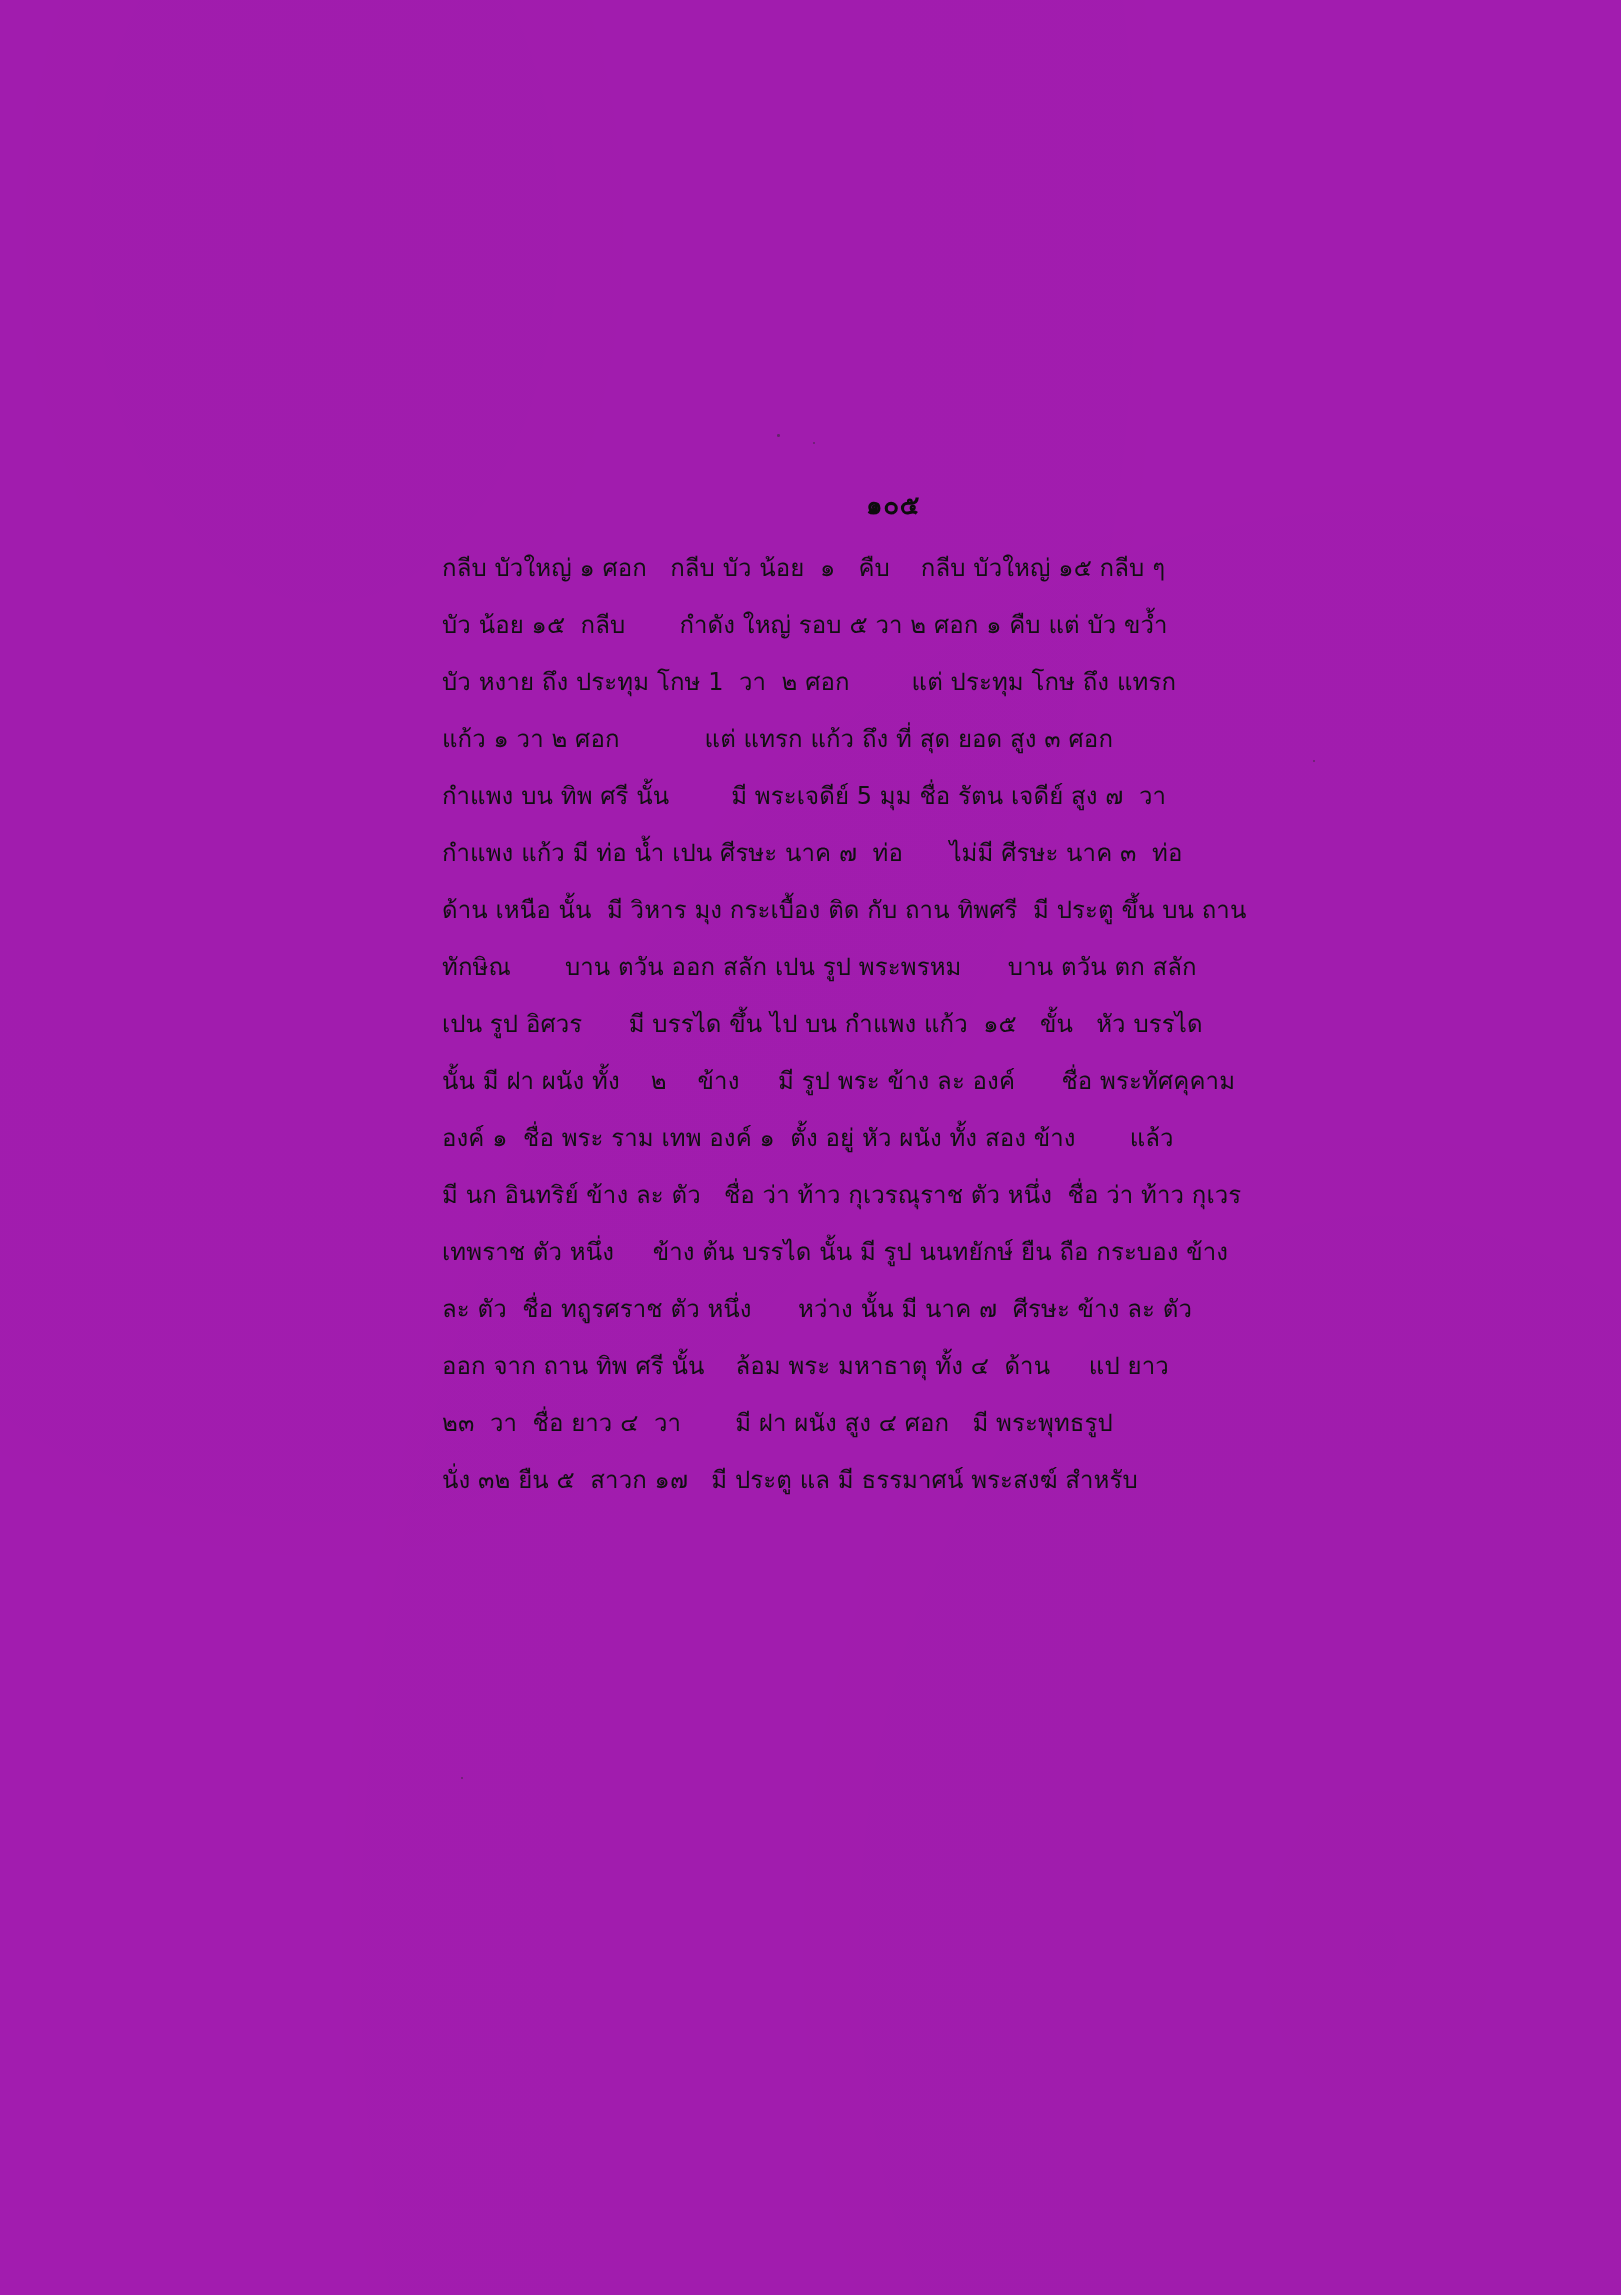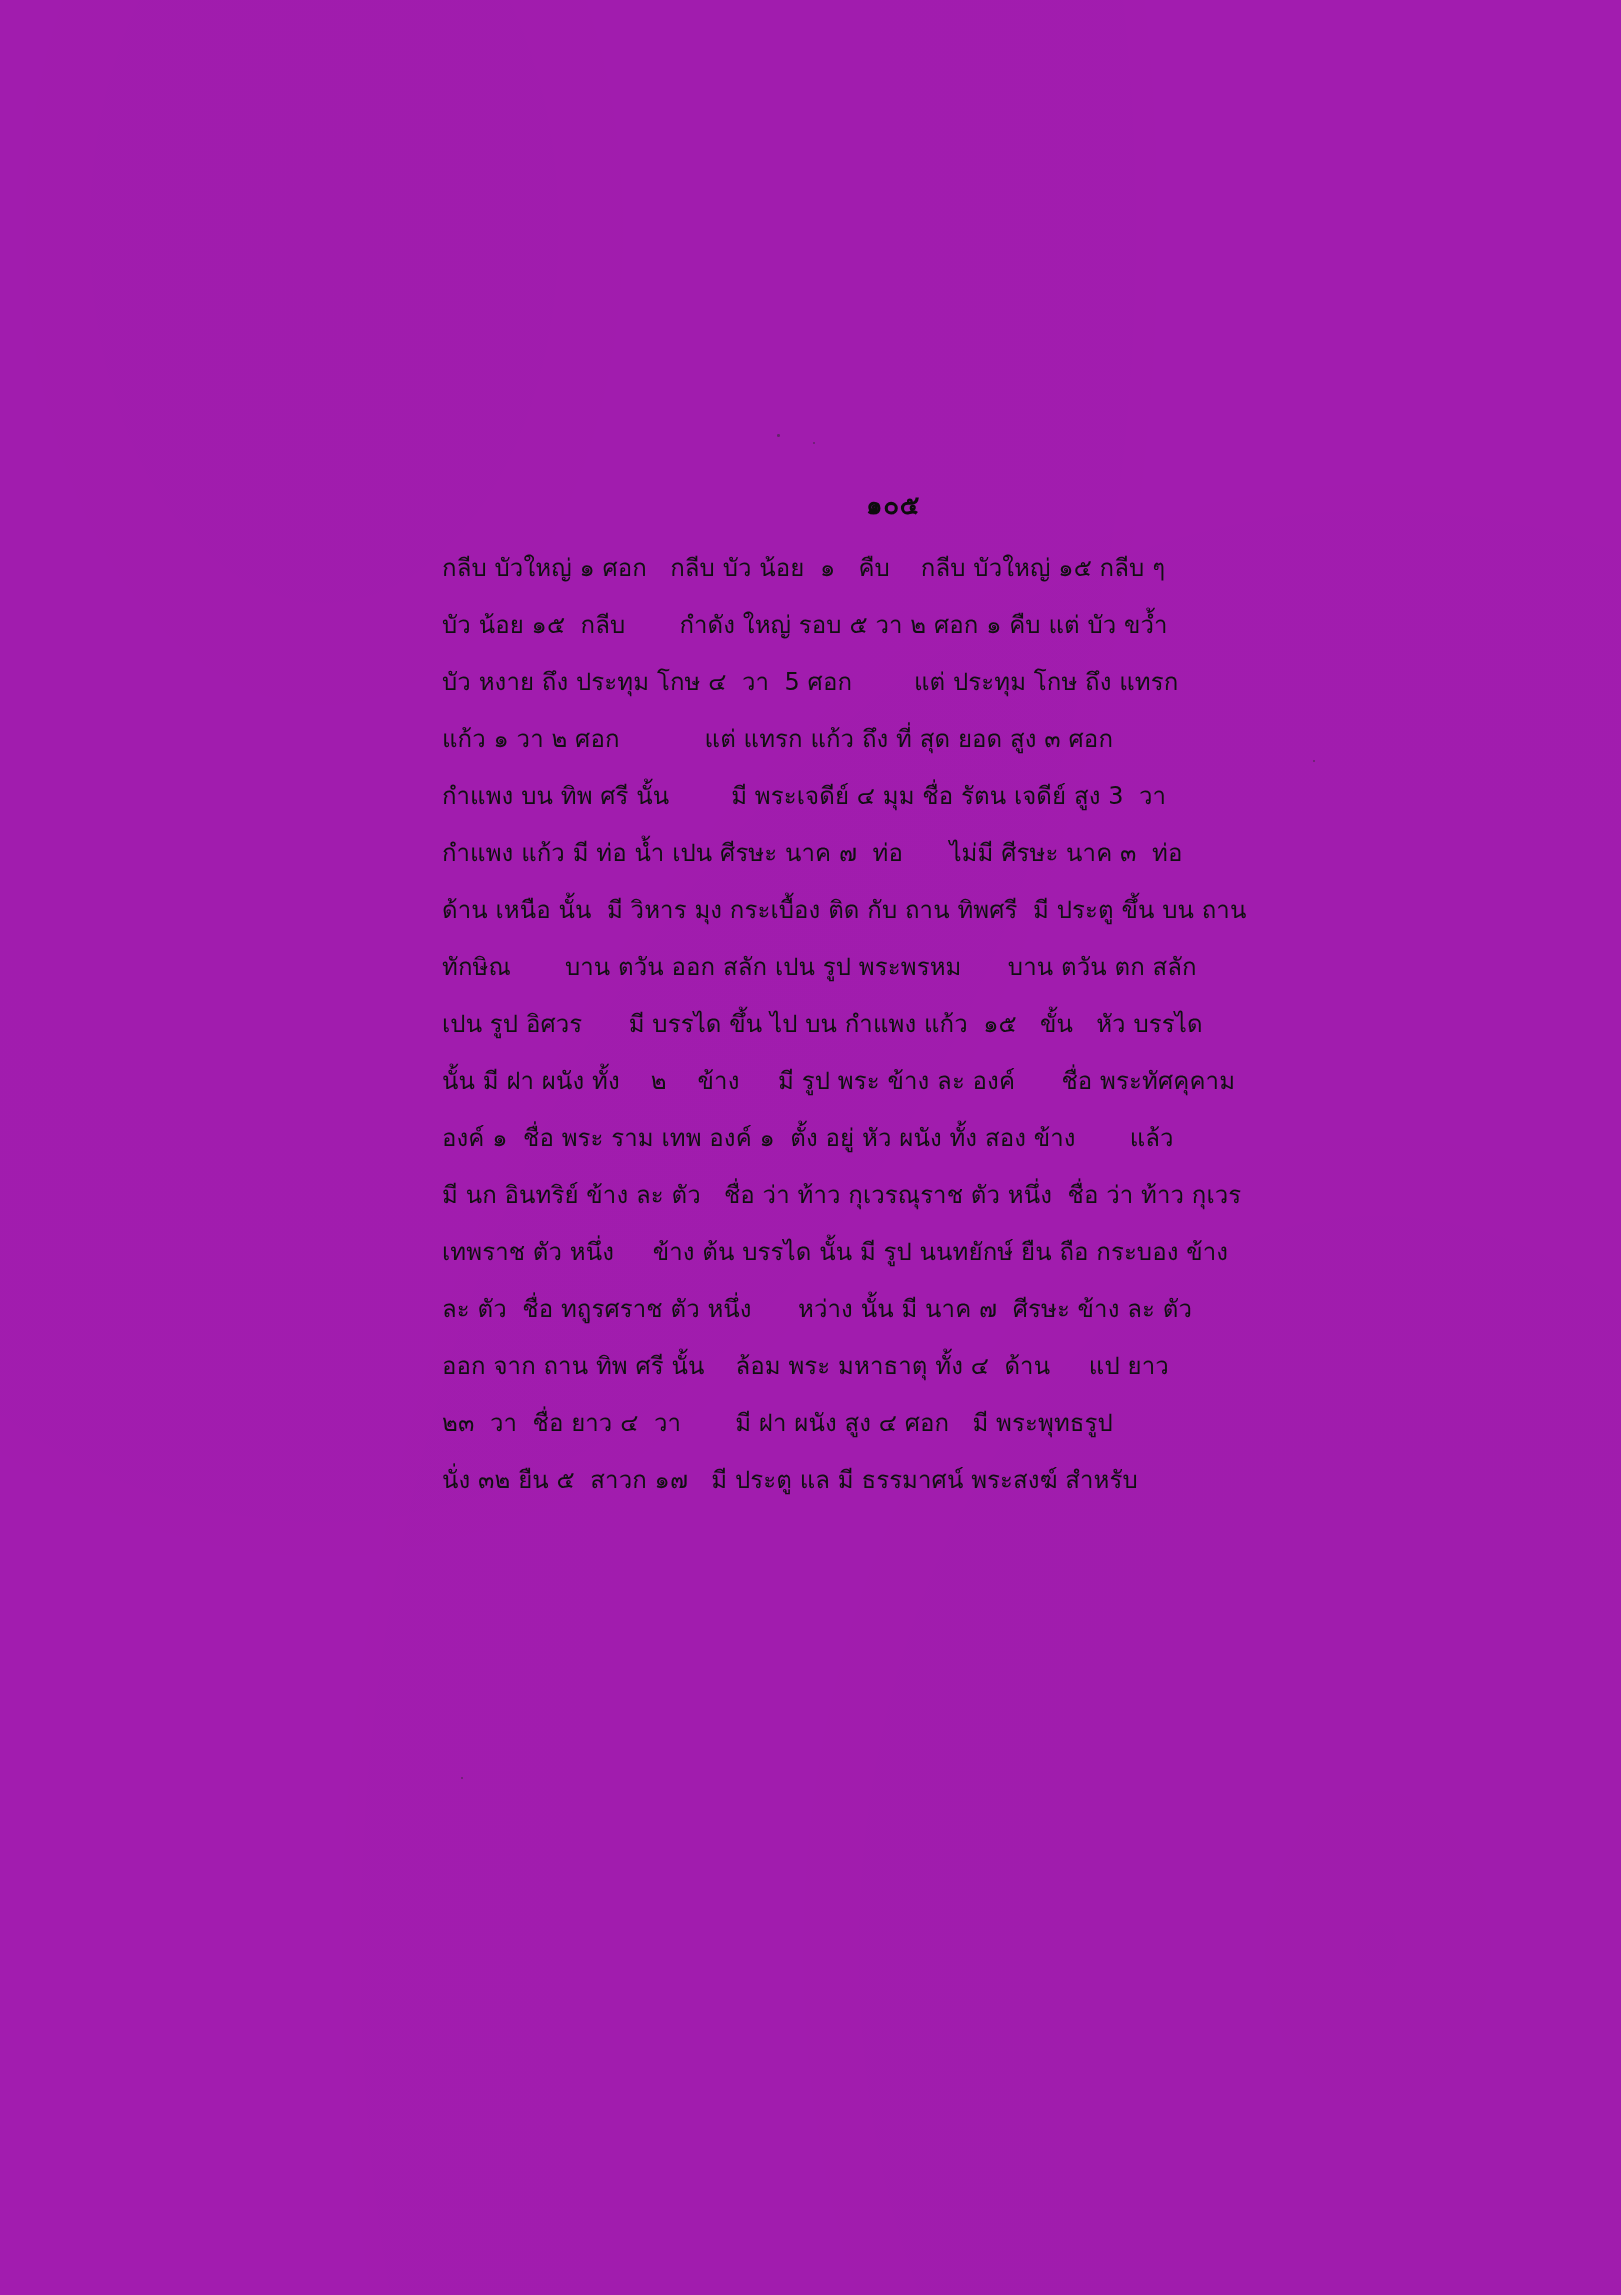--- a/index.html
+++ b/index.html
@@ -65,23 +65,23 @@
 <body>
 
 <div class="page">
   <div class="scan-noise"></div>
 
   <div class="folio">๑๐๕</div>
 
   <div class="body-lines">
     <div class="line">กลีบ บัวใหญ่ ๑ ศอก   กลีบ บัว น้อย  ๑   คืบ    กลีบ บัวใหญ่ ๑๕ กลีบ ๆ</div>
     <div class="line">บัว น้อย ๑๕  กลีบ       กำดัง ใหญ่ รอบ ๕ วา ๒ ศอก ๑ คืบ แต่ บัว ขว้ำ</div>
-    <div class="line">บัว หงาย ถึง ประทุม โกษ ๔  วา  5 ศอก        แต่ ประทุม โกษ ถึง แทรก</div>
+    <div class="line">บัว หงาย ถึง ประทุม โกษ 1  วา  ๒ ศอก        แต่ ประทุม โกษ ถึง แทรก</div>
     <div class="line">แก้ว ๑ วา ๒ ศอก           แต่ แทรก แก้ว ถึง ที่ สุด ยอด สูง ๓ ศอก</div>
-    <div class="line">กำแพง บน ทิพ ศรี นั้น        มี พระเจดีย์ ๔ มุม ชื่อ รัตน เจดีย์ สูง 3  วา</div>
+    <div class="line">กำแพง บน ทิพ ศรี นั้น        มี พระเจดีย์ 5 มุม ชื่อ รัตน เจดีย์ สูง ๗  วา</div>
     <div class="line">กำแพง แก้ว มี ท่อ น้ำ เปน ศีรษะ นาค ๗  ท่อ      ไม่มี ศีรษะ นาค ๓  ท่อ</div>
     <div class="line">ด้าน เหนือ นั้น  มี วิหาร มุง กระเบื้อง ติด กับ ถาน ทิพศรี  มี ประตู ขึ้น บน ถาน</div>
     <div class="line">ทักษิณ       บาน ตวัน ออก สลัก เปน รูป พระพรหม      บาน ตวัน ตก สลัก</div>
     <div class="line">เปน รูป อิศวร      มี บรรได ขึ้น ไป บน กำแพง แก้ว  ๑๕   ขั้น   หัว บรรได</div>
     <div class="line">นั้น มี ฝา ผนัง ทั้ง    ๒    ข้าง     มี รูป พระ ข้าง ละ องค์      ชื่อ พระทัศคุคาม</div>
     <div class="line">องค์ ๑  ชื่อ พระ ราม เทพ องค์ ๑  ตั้ง อยู่ หัว ผนัง ทั้ง สอง ข้าง       แล้ว</div>
     <div class="line">มี นก อินทริย์ ข้าง ละ ตัว   ชื่อ ว่า ท้าว กุเวรณุราช ตัว หนึ่ง  ชื่อ ว่า ท้าว กุเวร</div>
     <div class="line">เทพราช ตัว หนึ่ง     ข้าง ต้น บรรได นั้น มี รูป นนทยักษ์ ยืน ถือ กระบอง ข้าง</div>
     <div class="line">ละ ตัว  ชื่อ ทฤูรศราช ตัว หนึ่ง      หว่าง นั้น มี นาค ๗  ศีรษะ ข้าง ละ ตัว</div>
     <div class="line">ออก จาก ถาน ทิพ ศรี นั้น    ล้อม พระ มหาธาตุ ทั้ง ๔  ด้าน     แป ยาว</div>

